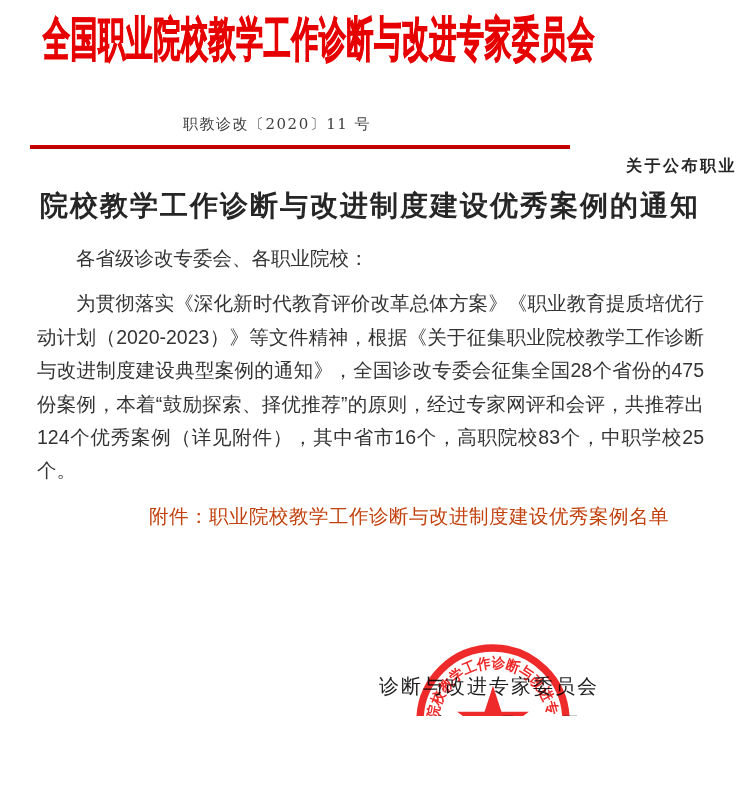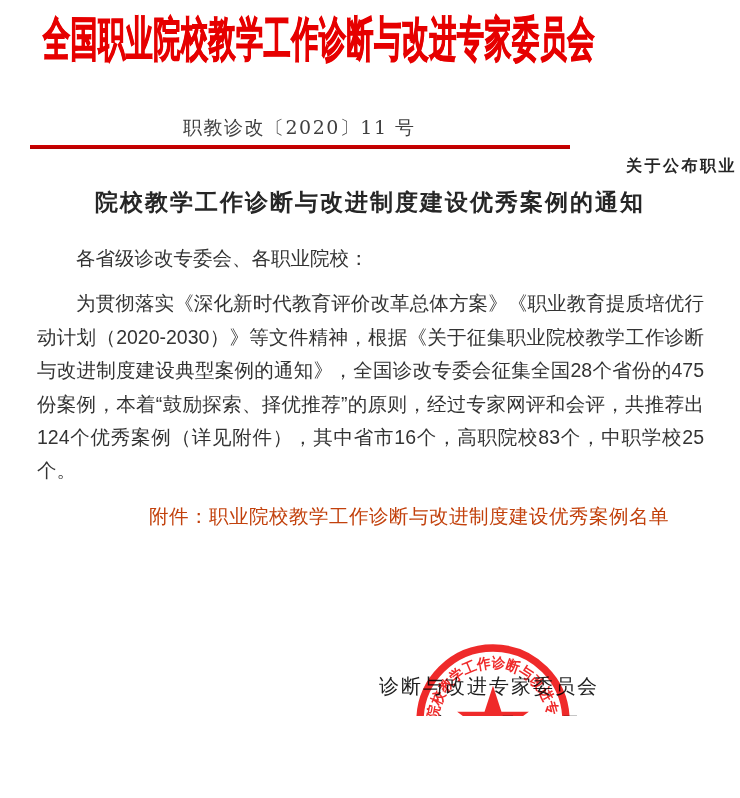--- a/index.html
+++ b/index.html
@@ -19,39 +19,39 @@
     white-space:nowrap;
     transform:scaleX(0.575);
     transform-origin:left top;
     letter-spacing:1px;
     -webkit-text-stroke:1.2px #e60000;
   }
   
   .doc-number{
     position:absolute;left:183px;top:115px;
     font-family:"DejaVu Serif", serif;
-    font-size:19px;color:#3f3f3f;
+    font-size:15px;color:#3f3f3f;
     letter-spacing:1.5px;white-space:nowrap;
   }
   
   .red-rule{
     position:absolute;left:30px;top:145px;
     width:540px;height:4px;
     background:linear-gradient(to bottom,#d40000 0%,#b00000 100%);
   }
   
   .title-line1{
     position:absolute;right:3px;top:156px;
     font-size:16px;font-weight:700;color:#262626;
     letter-spacing:2.5px;white-space:nowrap;
   }
   .title-line2{
     position:absolute;left:0;top:187px;width:100%;
     text-align:center;
-    font-size:23px;font-weight:700;color:#262626;
+    font-size:28px;font-weight:700;color:#262626;
     letter-spacing:2px;white-space:nowrap;
   }
   
   .body-text{
     position:absolute;left:25px;top:230px;width:691px;
     font-size:19.5px;line-height:33.4px;color:#333;
     text-align:justify;
   }
   .body-text p{margin:12px;text-indent:2em;}
   .salutation{text-indent:0;}
@@ -91,21 +91,21 @@
 
   <div class="doc-number">职教诊改〔2020〕11 号</div>
 
   <div class="red-rule"></div>
 
   <div class="title-line1">关于公布职业</div>
   <div class="title-line2">院校教学工作诊断与改进制度建设优秀案例的通知</div>
 
   <div class="body-text">
     <p class="salutation">各省级诊改专委会、各职业院校：</p>
-    <p>为贯彻落实《深化新时代教育评价改革总体方案》《职业教育提质培优行动计划（2020-2030）》等文件精神，根据《关于征集职业院校教学工作诊断与改进制度建设典型案例的通知》，全国诊改专委会征集全国28个省份的475份案例，本着“鼓励探索、择优推荐”的原则，经过专家网评和会评，共推荐出124个优秀案例（详见附件），其中省市16个，高职院校83个，中职学校25个。</p>
+    <p>为贯彻落实《深化新时代教育评价改革总体方案》《职业教育提质培优行动计划（2020-2023）》等文件精神，根据《关于征集职业院校教学工作诊断与改进制度建设典型案例的通知》，全国诊改专委会征集全国28个省份的475份案例，本着“鼓励探索、择优推荐”的原则，经过专家网评和会评，共推荐出124个优秀案例（详见附件），其中省市16个，高职院校83个，中职学校25个。</p>
     <p class="attachment">附件：职业院校教学工作诊断与改进制度建设优秀案例名单</p>
   </div>
 
   <div class="signature">
     <div>诊断与改进专家委员会</div>
     <div class="date">2020 年 12 月 24 日</div>
   </div>
 
   <svg class="seal" viewBox="0 0 200 200">
     <circle cx="100" cy="100" r="89" fill="none" stroke="#ee1717" stroke-width="9"></circle>

